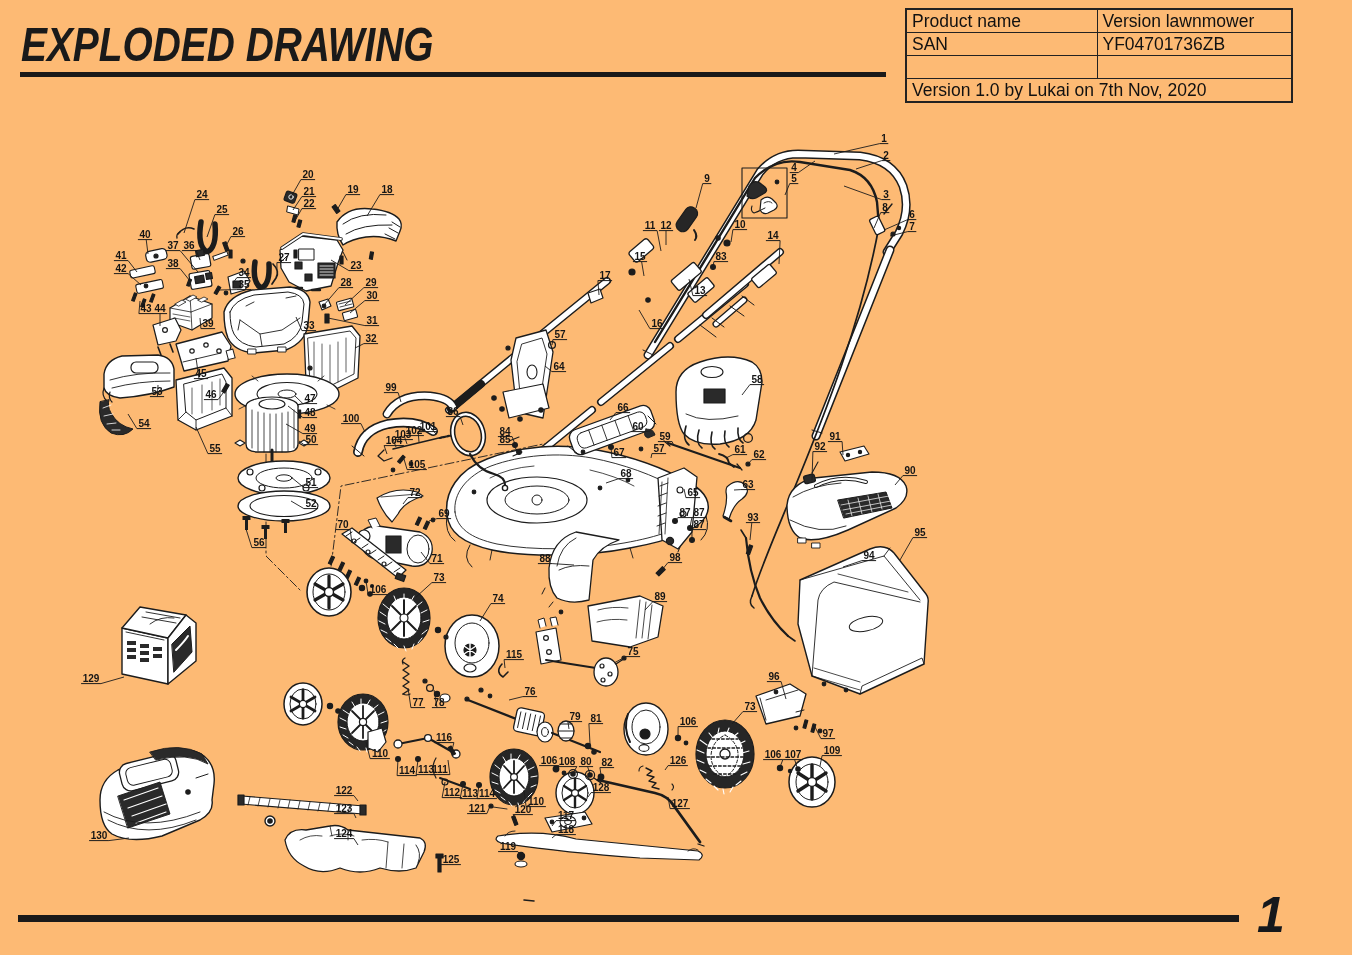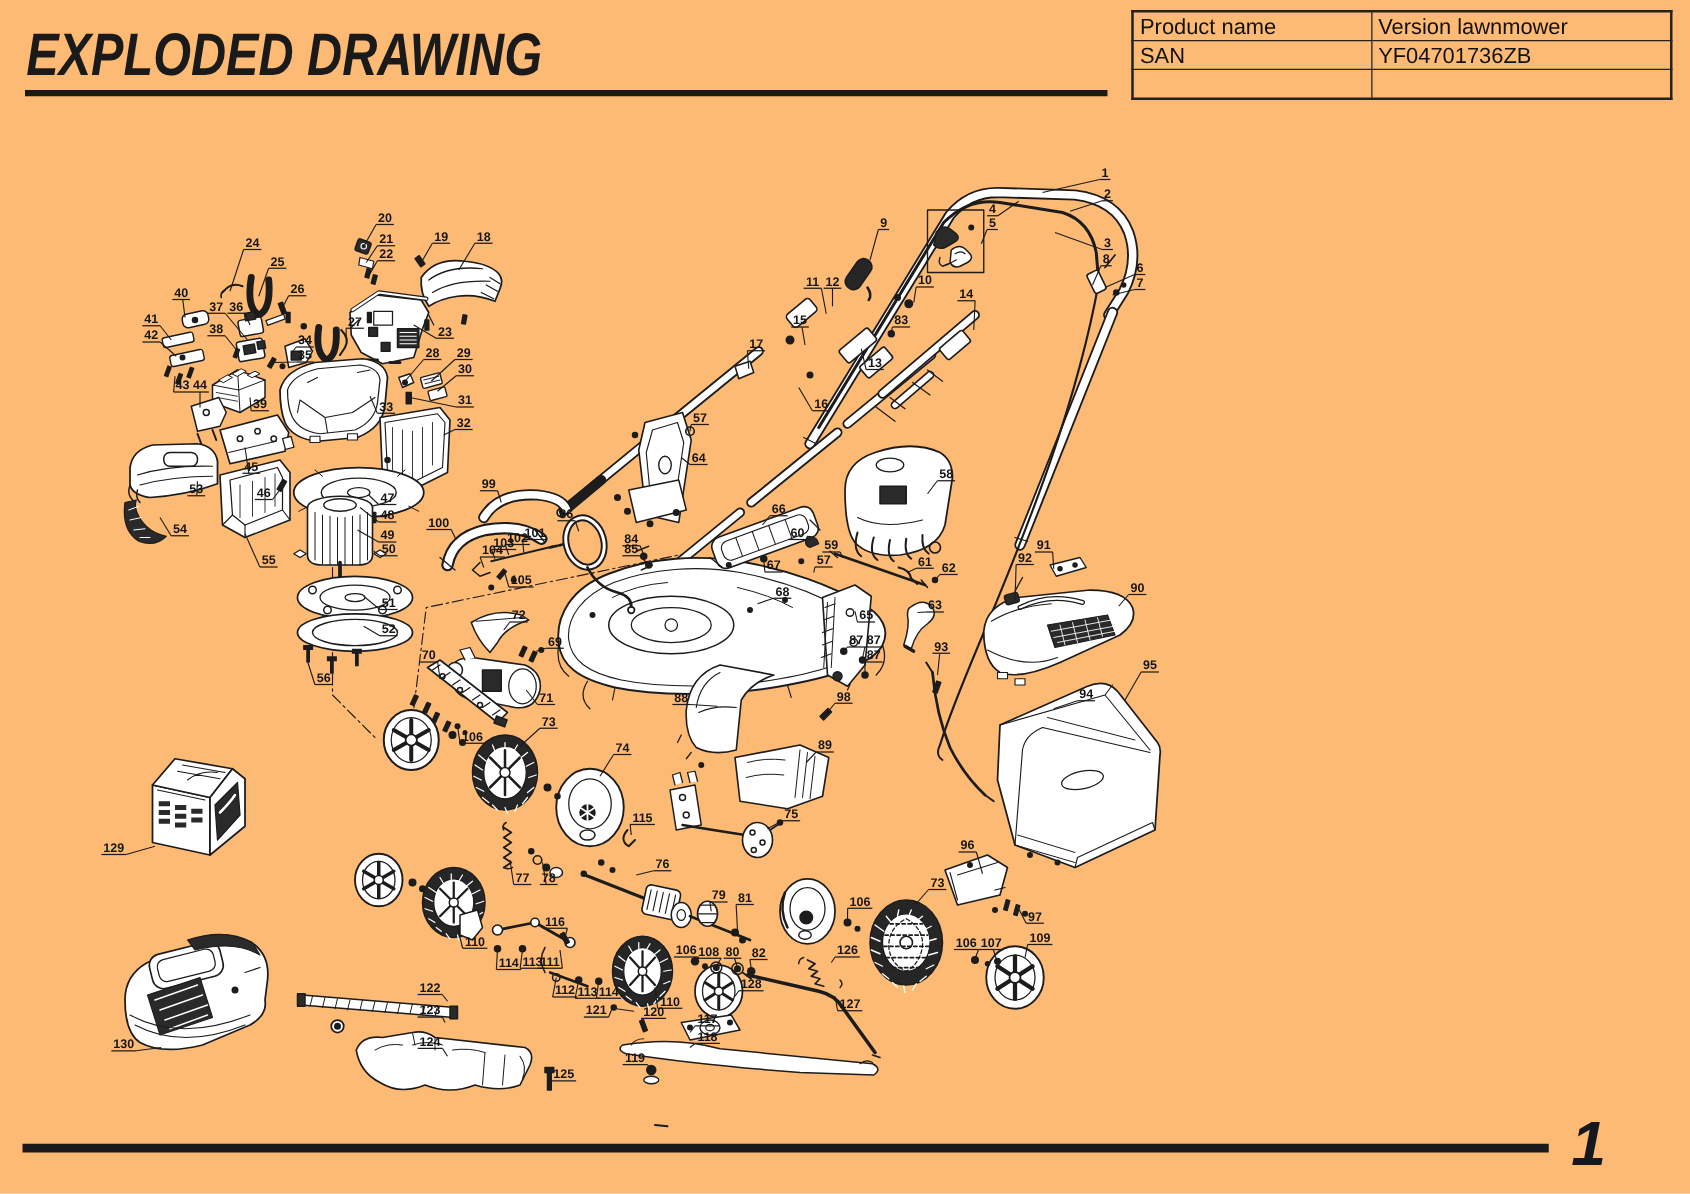--- a/index.html
+++ b/index.html
@@ -1,21 +1,21 @@
 <!DOCTYPE html>
 <html><head>
 <meta charset="utf-8">
 <style>
   html,body{margin:0;padding:0;background:#ffffff;}
   #page{position:relative;width:1352px;height:955px;background:#fdba74;overflow:hidden;
         font-family:"Liberation Sans",sans-serif;color:#111;}
   #title{position:absolute;left:21px;top:17px;font-size:48px;font-weight:bold;font-style:italic;
          letter-spacing:0px;color:#1a1a1a;white-space:nowrap;transform:scaleX(0.81);transform-origin:left top;}
   #title-rule{position:absolute;left:20px;top:72px;width:866px;height:5px;background:#1a1a1a;}
-  #info-table{position:absolute;left:905px;top:8px;width:433px;border-collapse:collapse;
+  #info-table{position:absolute;left:905px;top:8px;width:388px;border-collapse:collapse;
               font-size:17.5px;color:#111;table-layout:fixed;}
   #info-table td{border:1.5px solid #222;height:22px;padding:0 0 0 5px;line-height:22px;
                  white-space:nowrap;overflow:hidden;}
   #info-table{border:2px solid #222;}
   #info-table col.c1{width:191px;}
   #footer-rule{position:absolute;left:18px;top:915px;width:1221px;height:7px;background:#1a1a1a;}
   #page-number{position:absolute;left:1257px;top:886px;font-size:50px;font-weight:bold;
                font-style:italic;color:#15181c;}
   #diagram{position:absolute;left:0;top:0;}
   .lbl{font-family:"Liberation Sans",sans-serif;font-size:10px;font-weight:bold;fill:#151515;}
@@ -38,20 +38,23 @@
           <td>Product name</td>
           <td>Version lawnmower</td>
         </tr>
         <tr>
           <td>SAN</td>
           <td>YF04701736ZB</td>
         </tr>
         <tr>
           <td></td>
           <td></td>
+        </tr>
+        <tr>
+          <td colspan="2">Version 1.0 by Lukai on 7th Nov, 2020</td>
         </tr>
       </tbody>
   </table>
 
   <svg id="diagram" width="1352" height="955" viewBox="0 0 1352 955">
 
     <g id="art" stroke="#1c1c1c" stroke-width="1.2" fill="none" stroke-linecap="round" stroke-linejoin="round">
 
       <g stroke-dasharray="9 3 2 3" stroke-width="0.9">
         <path d="M266,386 V556 L300,590"></path>

